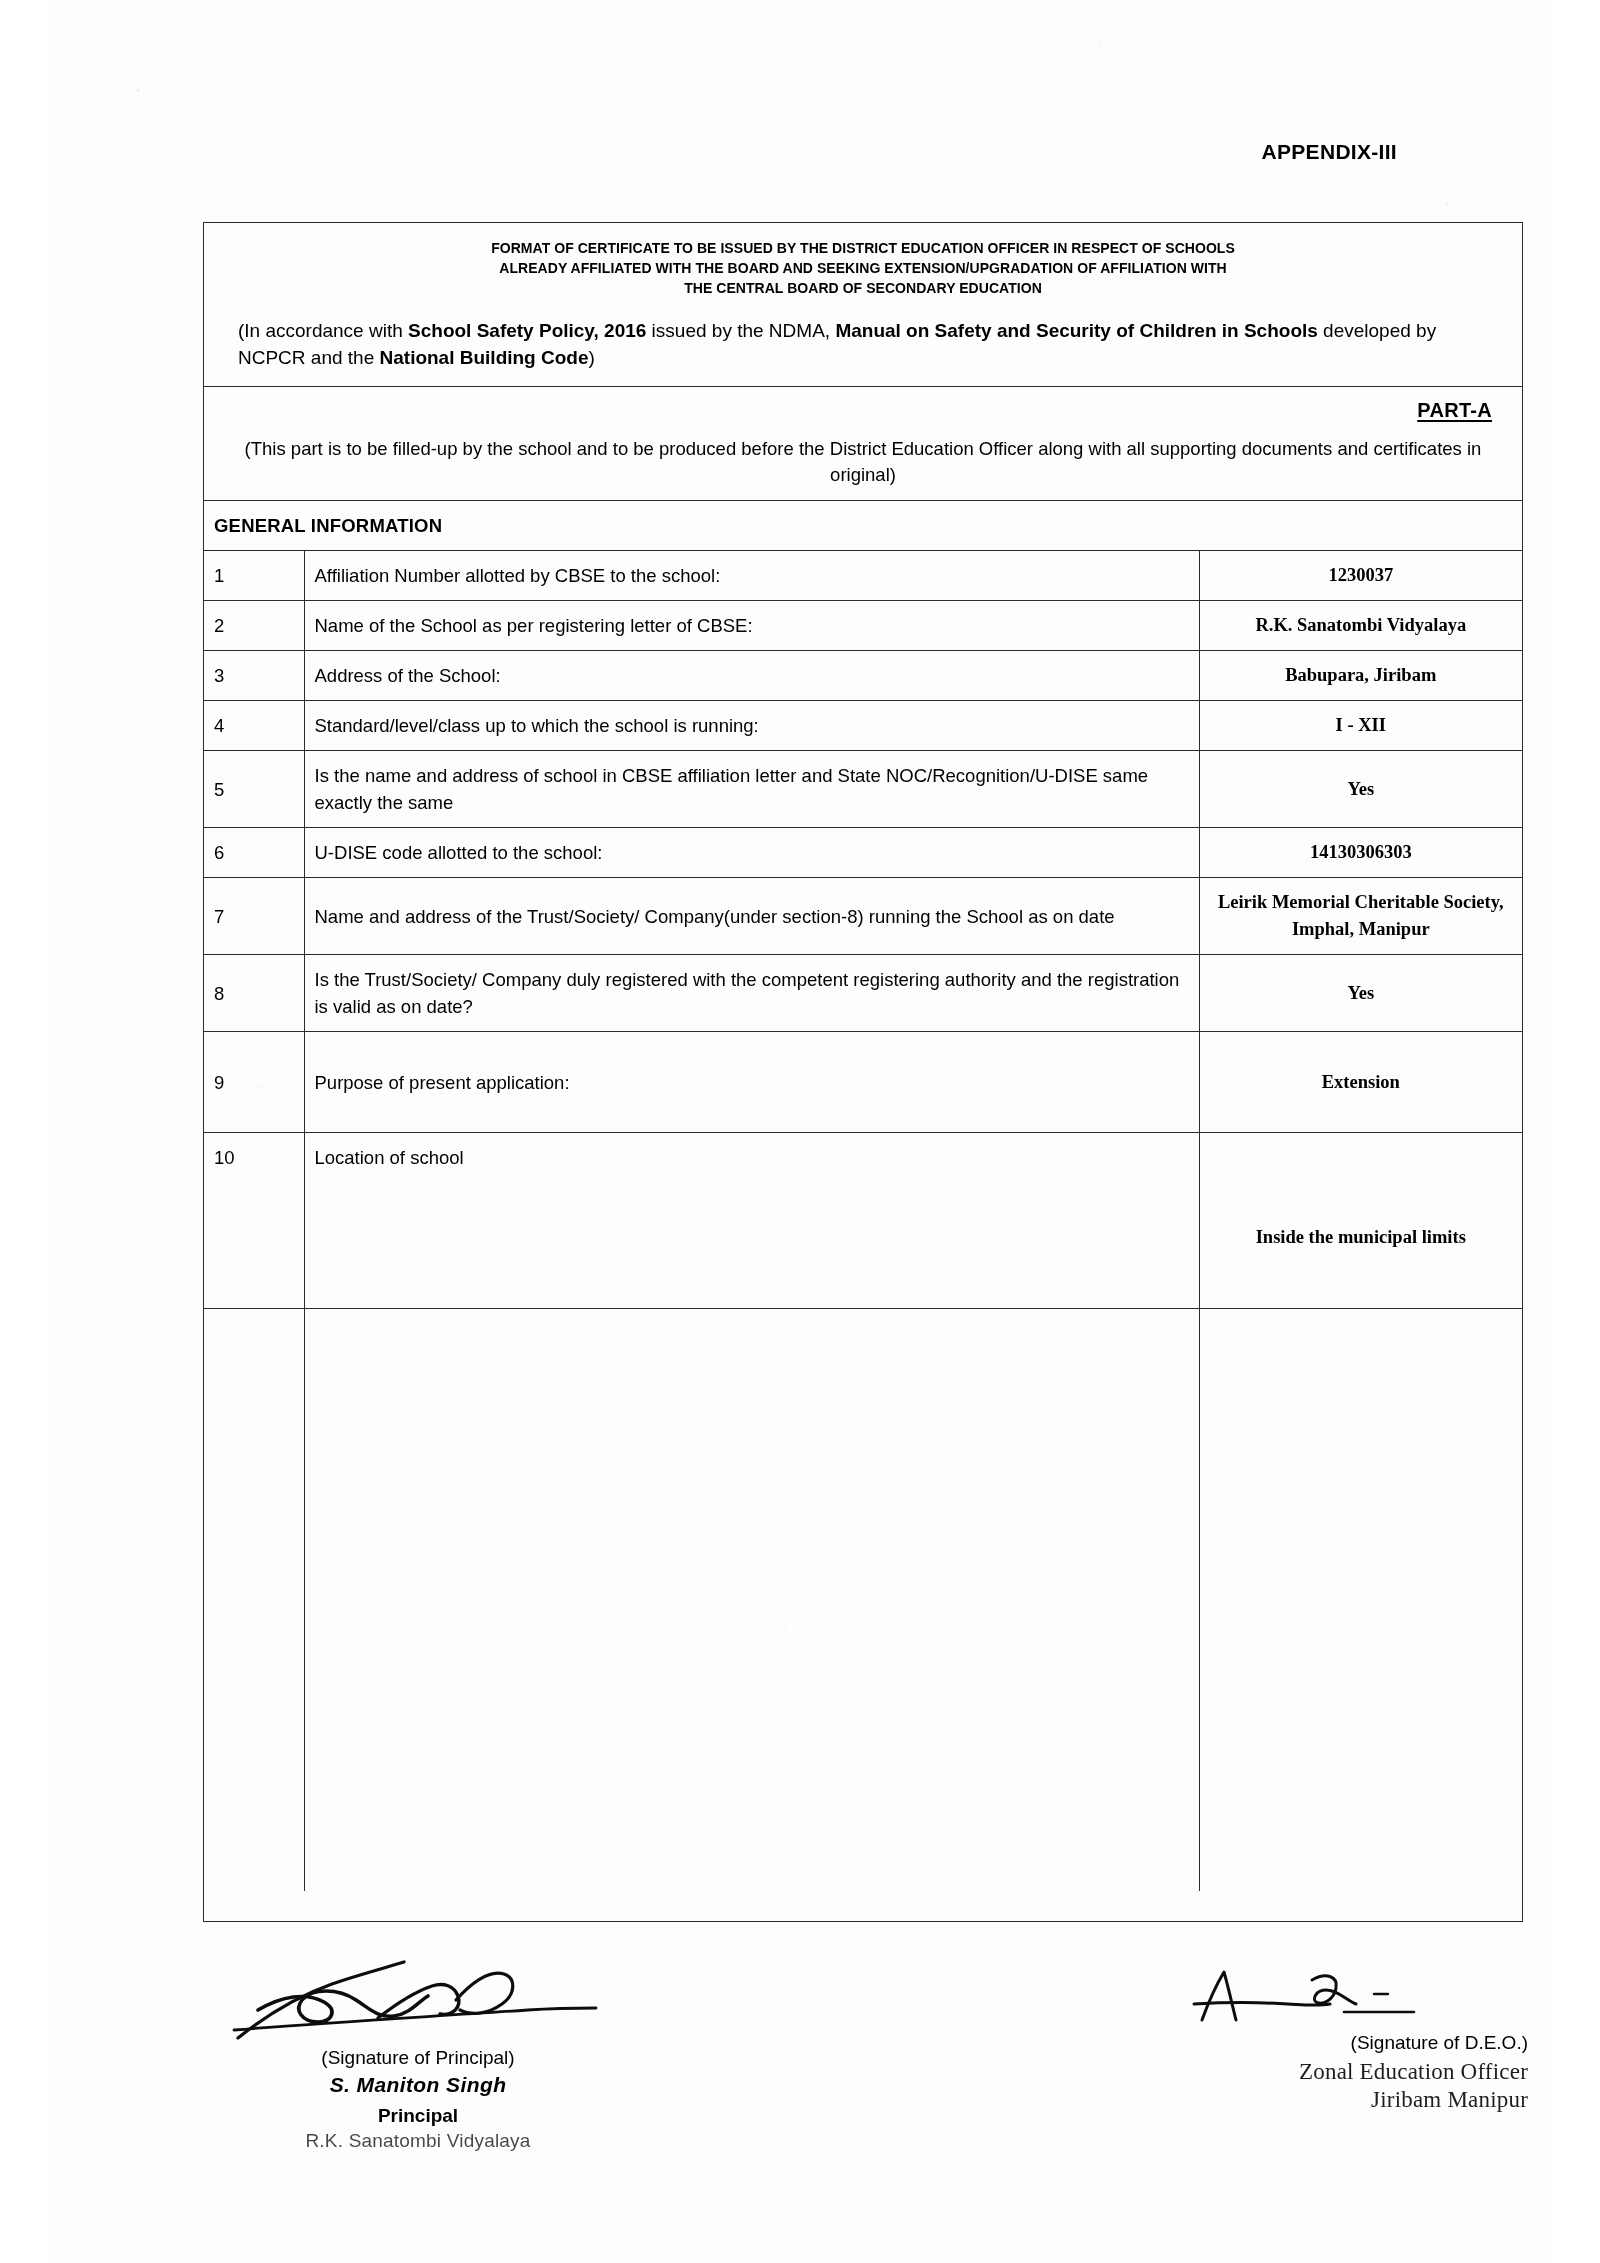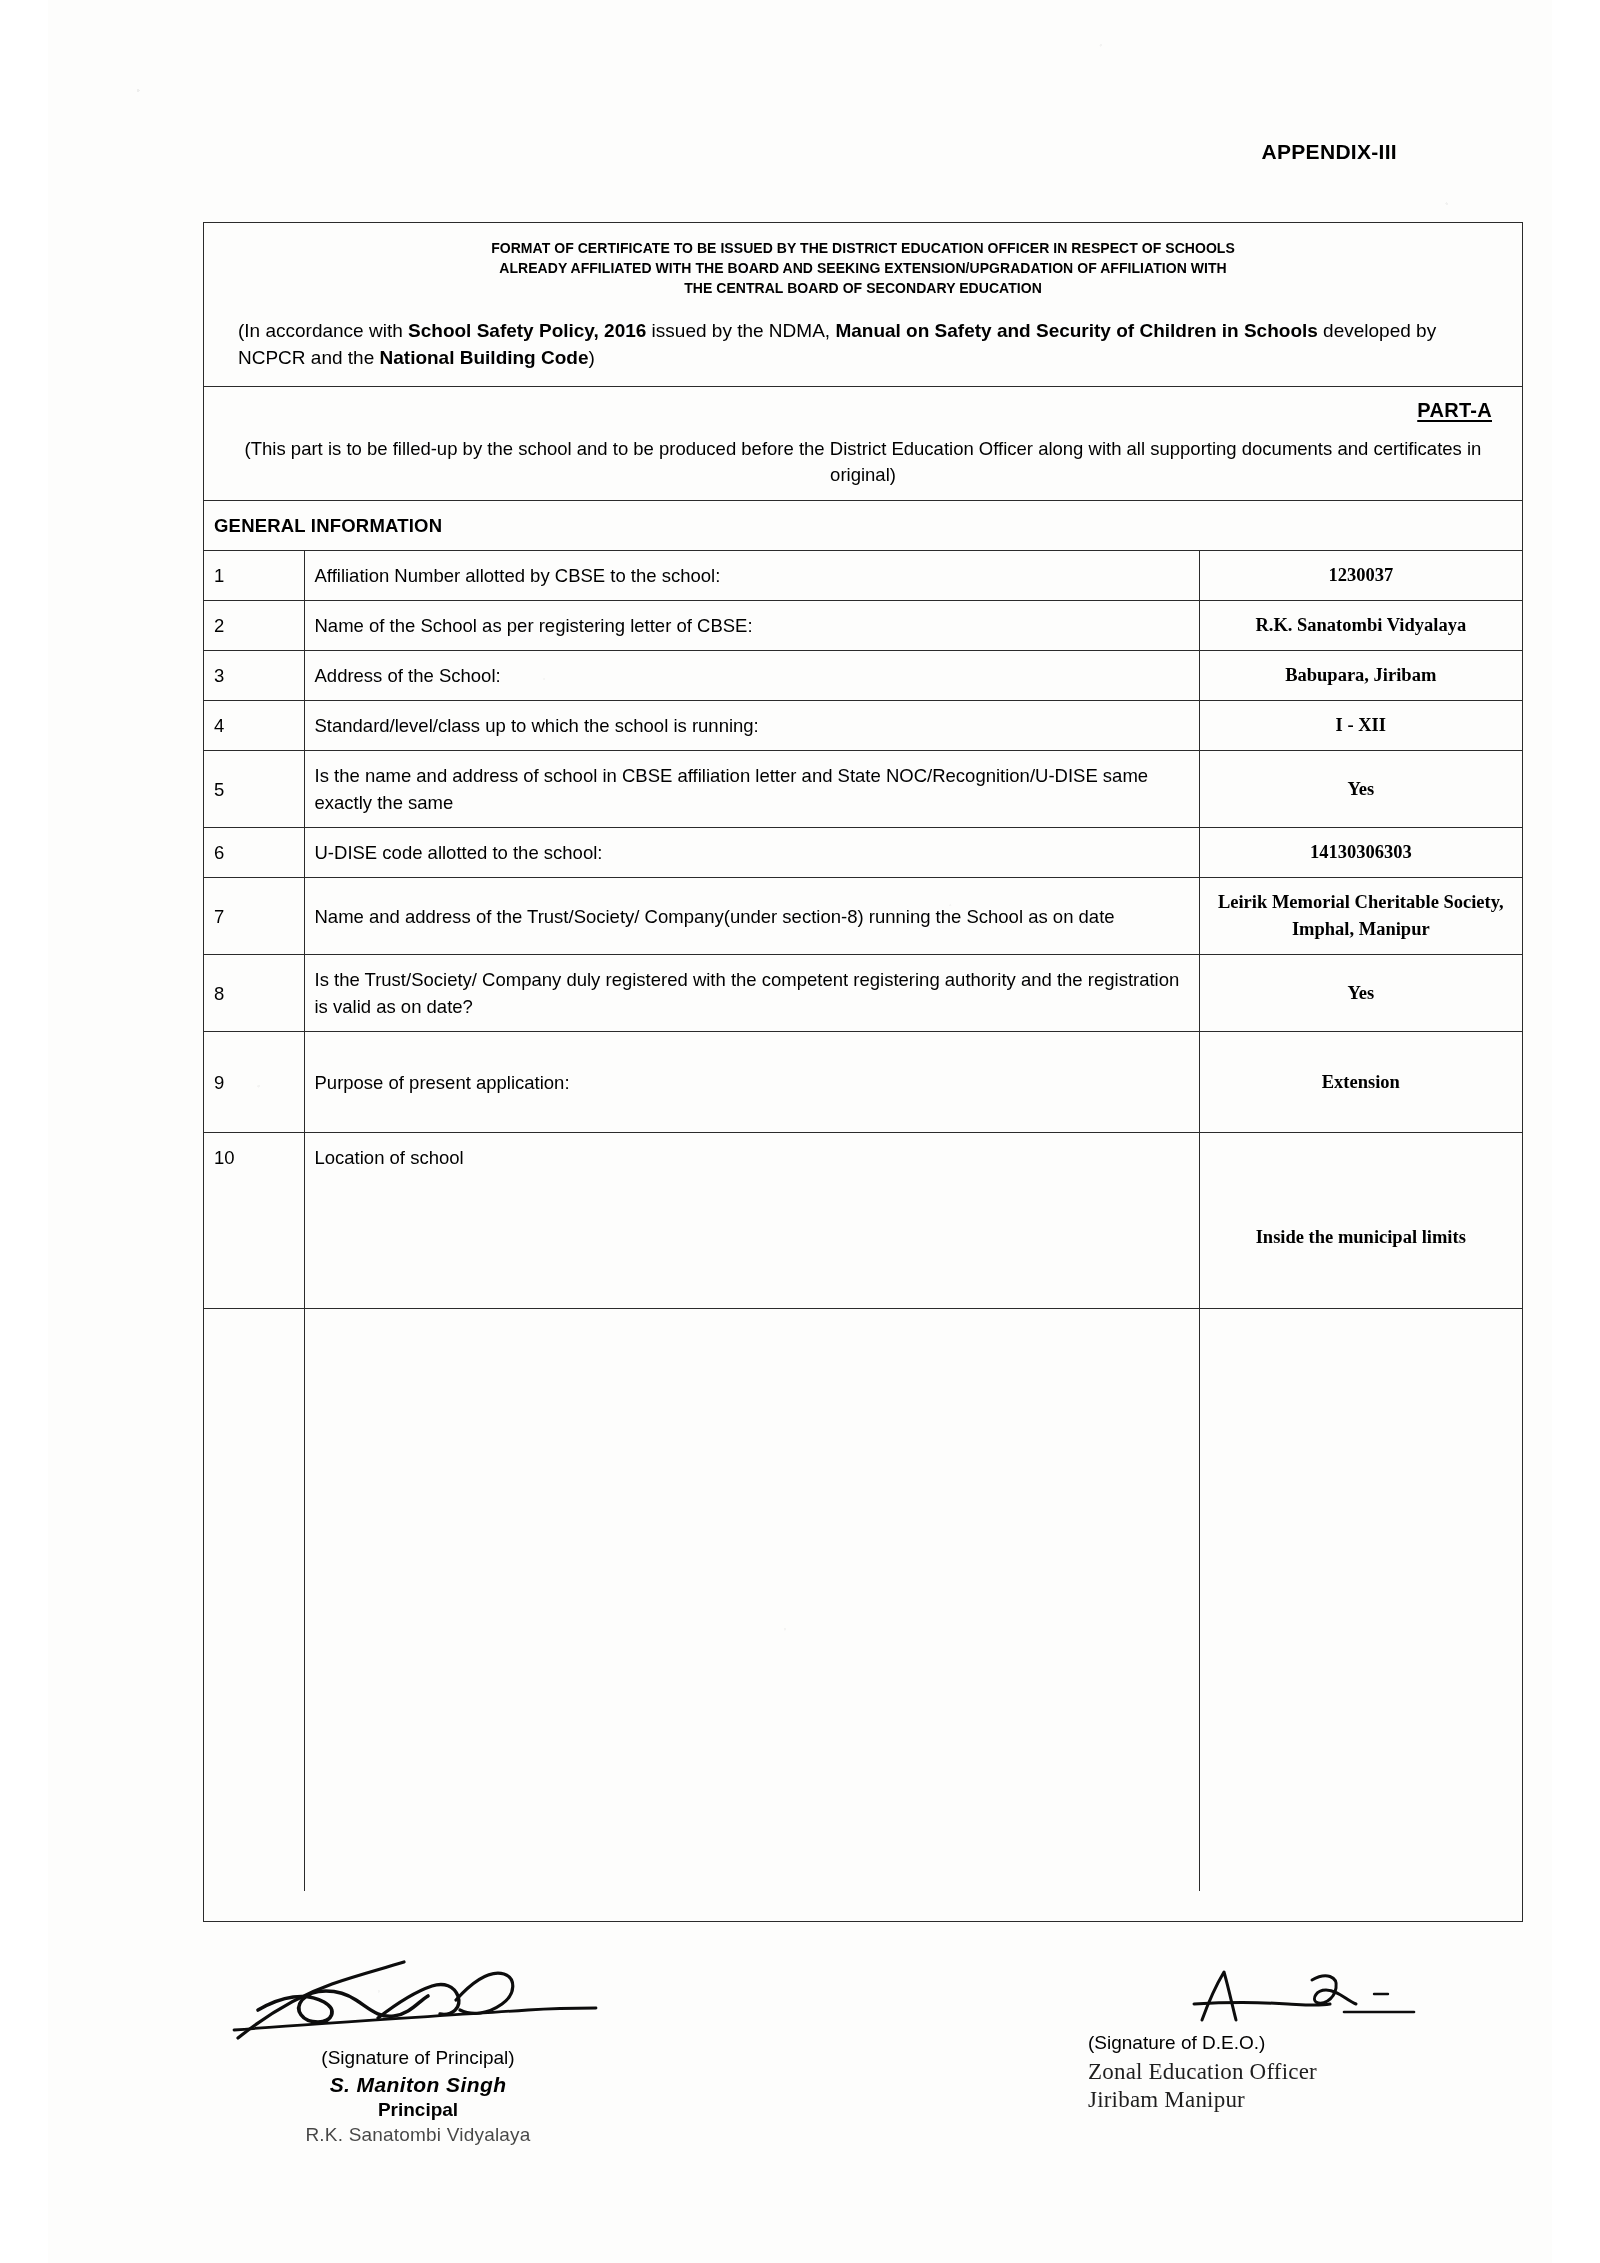--- a/index.html
+++ b/index.html
@@ -164,37 +164,37 @@
     left: 110px;
     top: 1952px;
     width: 520px;
     text-align: center;
   }
   .sig-right {
     position: absolute;
     left: 1040px;
     top: 1960px;
     width: 440px;
-    text-align: left;
+    text-align: right;
   }
   .sig-caption {
     font-size: 19px;
     line-height: 1.2;
   }
   .sig-name {
     font-size: 21px;
     font-weight: bold;
     font-style: italic;
     letter-spacing: .4px;
     margin-top: 3px;
   }
   .sig-role {
     font-size: 19px;
     font-weight: bold;
-    margin-top: 2px;
+    margin-top: 8px;
   }
   .sig-school {
     font-size: 19px;
     margin-top: 3px;
     opacity: .72;
     letter-spacing: .2px;
   }
   .sig-deo-line1 {
     font-family: "Liberation Serif", serif;
     font-size: 23px;

